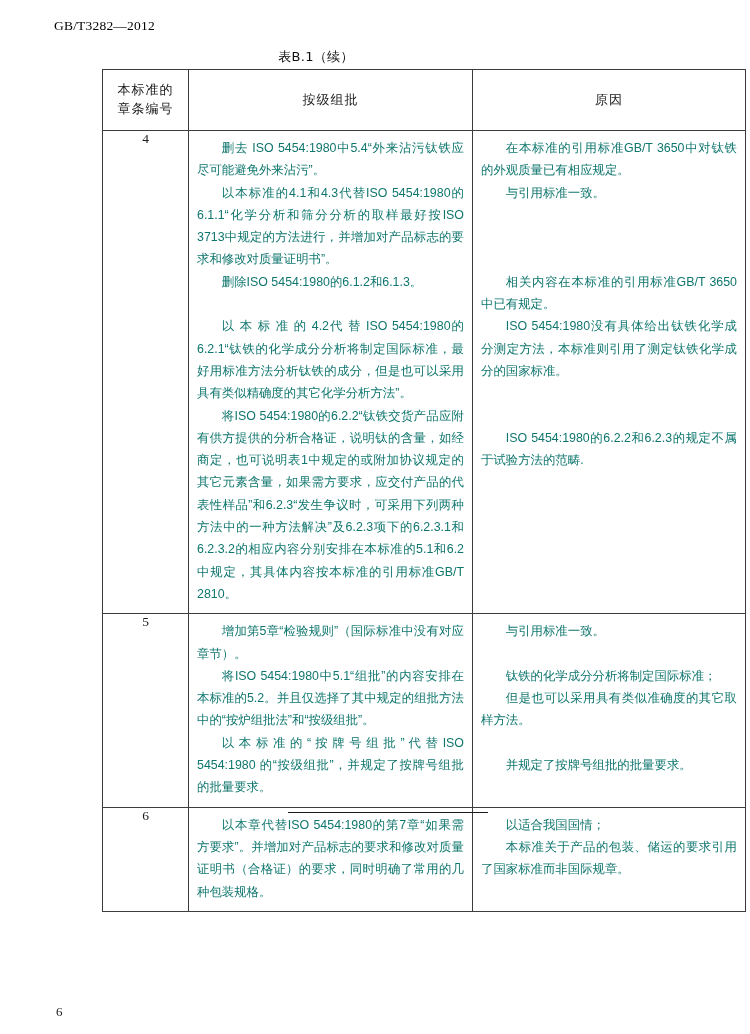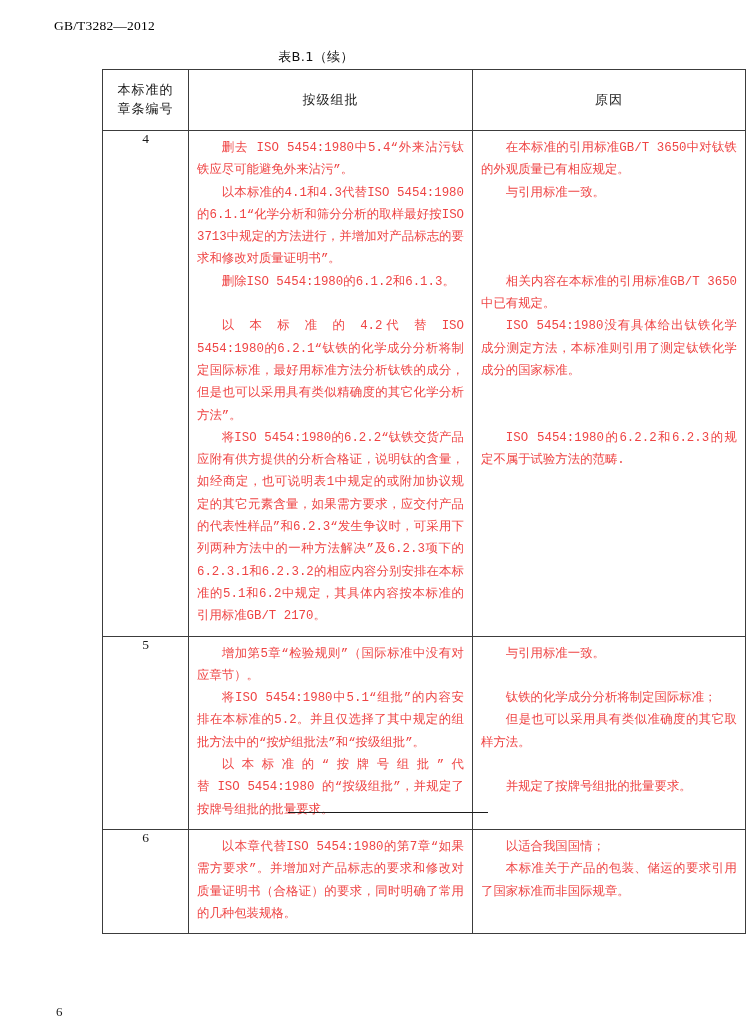--- a/index.html
+++ b/index.html
@@ -76,27 +76,27 @@
   .th-two-line { line-height: 1.45; }
 
   td.numcell {
     text-align: center;
     vertical-align: middle;
     font-size: 13.5px;
     font-family: "Liberation Serif", "DejaVu Serif", serif;
   }
 
   .cellbody {
-    font-family: Liberation Mono, monospace;
+    font-family: Liberation Sans, sans-serif;
     font-size: 12.4px;
     line-height: 22.3px;
     padding: 6px 8px 8px 8px;
     text-align: justify;
     text-justify: inter-ideograph;
-    color: #ef4444;
+    color: #0f766e;
   }
   .cellbody p {
     margin: 0;
     text-indent: 2em;
     text-align: justify;
     text-justify: inter-ideograph;
   }
   .cellbody p.blank {
     text-indent: 0;
     height: 22.3px;
@@ -150,21 +150,21 @@
     <tbody>
       <tr>
         <td class="numcell">4</td>
         <td>
           <div class="cellbody">
             <p>删去 ISO  5454:1980中5.4“外来沾污钛铁应尽可能避免外来沾污”。</p>
             <p>以本标准的4.1和4.3代替ISO  5454:1980的6.1.1“化学分析和筛分分析的取样最好按ISO 3713中规定的方法进行，并增加对产品标志的要求和修改对质量证明书”。</p>
             <p>删除ISO  5454:1980的6.1.2和6.1.3。</p>
             <p class="blank"></p>
             <p>以 本 标 准 的 4.2代 替 ISO  5454:1980的6.2.1“钛铁的化学成分分析将制定国际标准，最好用标准方法分析钛铁的成分，但是也可以采用具有类似精确度的其它化学分析方法”。</p>
-            <p>将ISO  5454:1980的6.2.2“钛铁交货产品应附有供方提供的分析合格证，说明钛的含量，如经商定，也可说明表1中规定的或附加协议规定的其它元素含量，如果需方要求，应交付产品的代表性样品”和6.2.3“发生争议时，可采用下列两种方法中的一种方法解决”及6.2.3项下的6.2.3.1和6.2.3.2的相应内容分别安排在本标准的5.1和6.2中规定，其具体内容按本标准的引用标准GB/T  2170。</p>
+            <p>将ISO  5454:1980的6.2.2“钛铁交货产品应附有供方提供的分析合格证，说明钛的含量，如经商定，也可说明表1中规定的或附加协议规定的其它元素含量，如果需方要求，应交付产品的代表性样品”和6.2.3“发生争议时，可采用下列两种方法中的一种方法解决”及6.2.3项下的6.2.3.1和6.2.3.2的相应内容分别安排在本标准的5.1和6.2中规定，其具体内容按本标准的引用标准GB/T  2810。</p>
           </div>
         </td>
         <td>
           <div class="cellbody">
             <p>在本标准的引用标准GB/T  3650中对钛铁的外观质量已有相应规定。</p>
             <p>与引用标准一致。</p>
             <p class="blank"></p>
             <p class="blank"></p>
             <p class="blank"></p>
             <p>相关内容在本标准的引用标准GB/T 3650中已有规定。</p>

